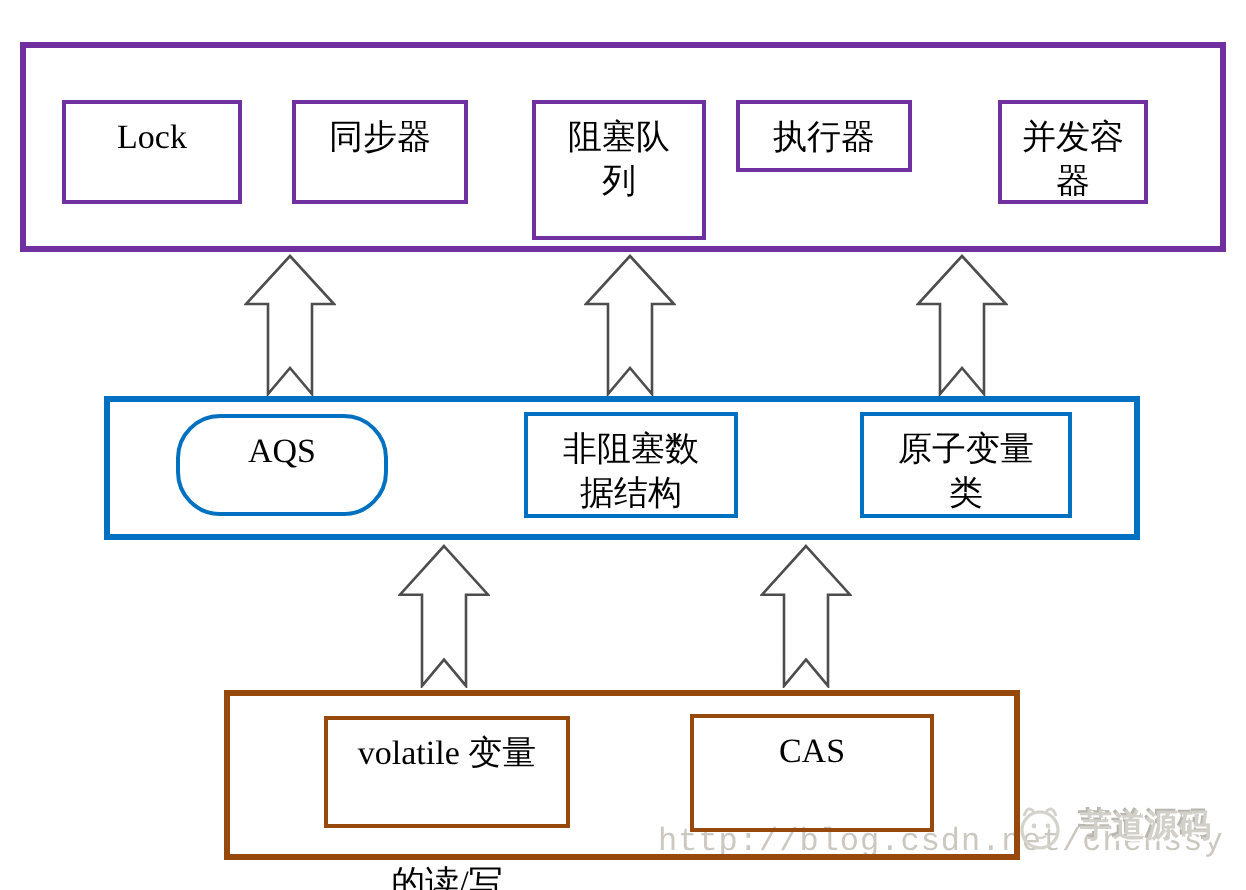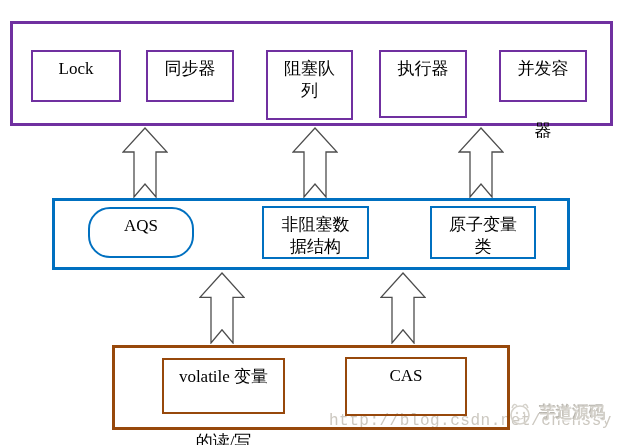--- a/index.html
+++ b/index.html
@@ -46,24 +46,24 @@
   <div class="node purple" style="left:31px;top:50px;width:90px;height:52px;">
     <span>Lock</span>
   </div>
   <div class="node purple" style="left:146px;top:50px;width:88px;height:52px;">
     <span>同步器</span>
   </div>
   <div class="node purple" style="left:266px;top:50px;width:87px;height:70px;">
     <span>阻塞队</span>
     <span>列</span>
   </div>
-  <div class="node purple" style="left:379px;top:50px;width:88px;height:68px;">
+  <div class="node purple" style="left:368px;top:50px;width:88px;height:36px;">
     <span>执行器</span>
   </div>
-  <div class="node purple" style="left:499px;top:50px;width:88px;height:52px;gap:40px;">
+  <div class="node purple" style="left:499px;top:50px;width:75px;height:52px;">
     <span>并发容</span>
     <span>器</span>
   </div>
 
   <svg class="arrow" style="left:122px;top:127px;" viewBox="0 0 46 71">
     <polygon points="23,1 45,25 34,25 34,70 23,57 12,70 12,25 1,25" fill="#ffffff" stroke="#4d4d4d" stroke-width="1.3"></polygon>
   </svg>
   <svg class="arrow" style="left:292px;top:127px;" viewBox="0 0 46 71">
     <polygon points="23,1 45,25 34,25 34,70 23,57 12,70 12,25 1,25" fill="#ffffff" stroke="#4d4d4d" stroke-width="1.3"></polygon>
   </svg>

